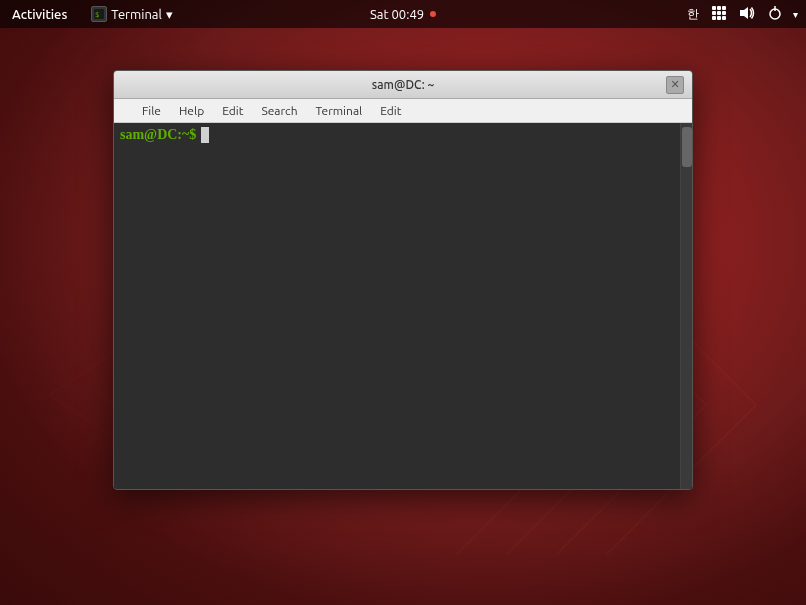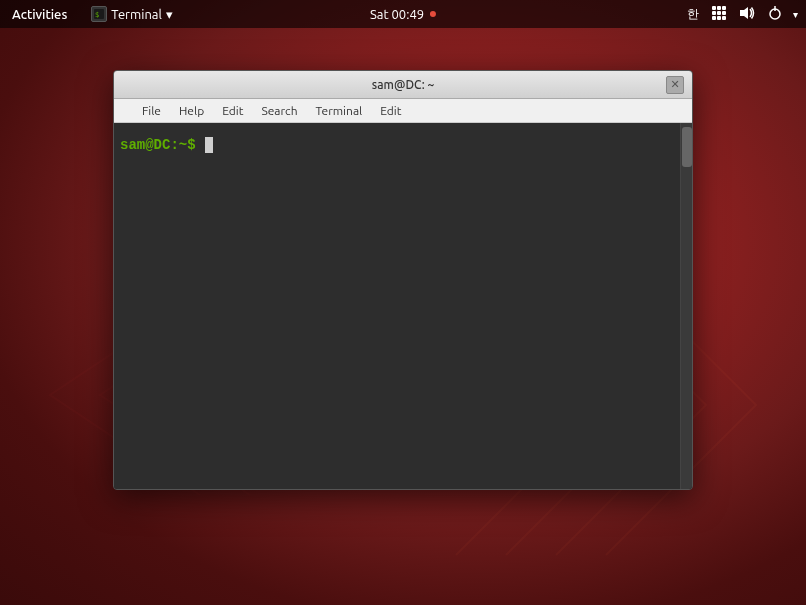--- a/index.html
+++ b/index.html
@@ -174,25 +174,24 @@
       flex: 1;
       background: #2d2d2d;
       position: relative;
       overflow: hidden;
       display: flex;
     }
 
     .terminal-text-area {
       flex: 1;
       padding: 4px 6px;
-      font-family: Liberation Mono, monospace;
+      font-family: Liberation Serif, serif;
       font-size: 14px;
       color: #d0d0d0;
       overflow-y: auto;
-      margin-top: 10px;
     }
 
     .prompt-line {
       display: flex;
       align-items: center;
     }
 
     .prompt-user {
       color: #5faf00;
       font-weight: bold;

